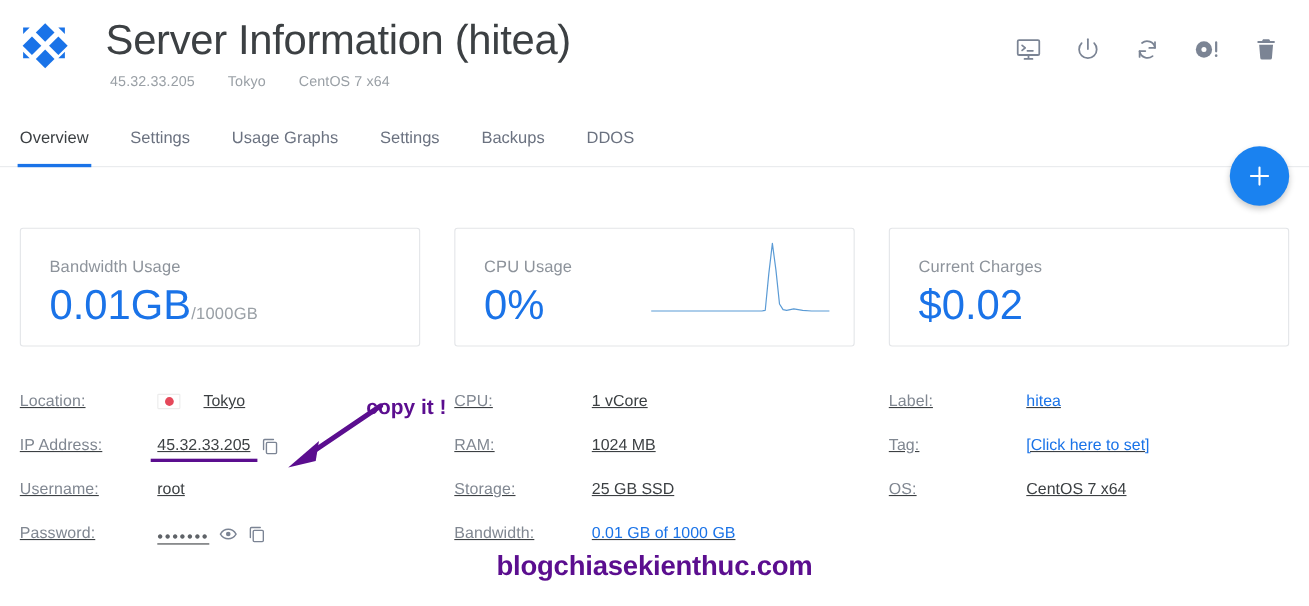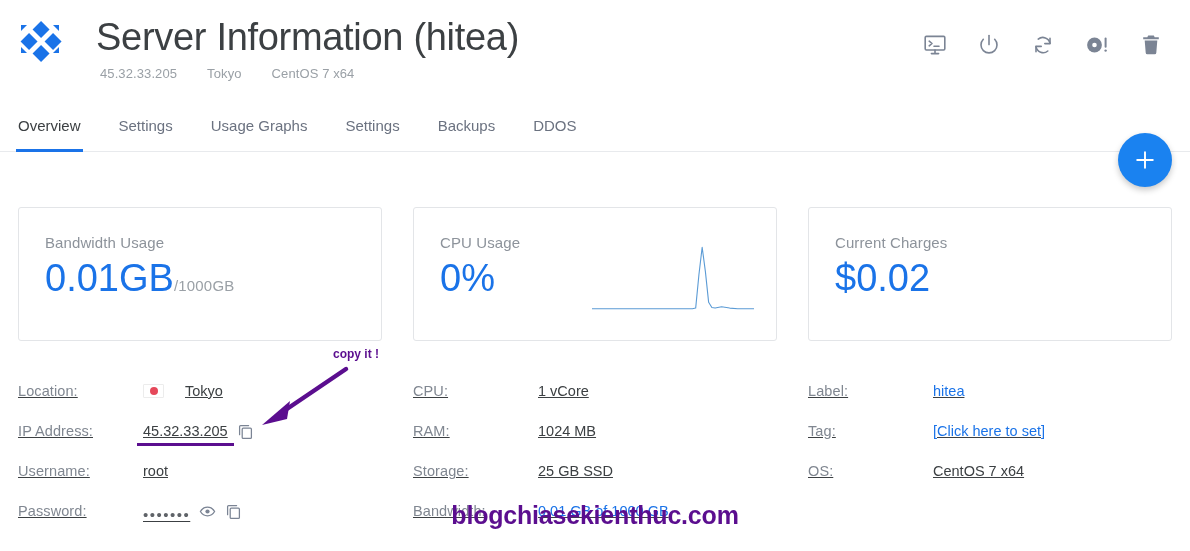--- a/index.html
+++ b/index.html
@@ -126,21 +126,21 @@
 
   
   .cards {
     display: flex;
     gap: 31px;
     padding: 0 18px;
     margin-top: 55px;
   }
   .card {
     flex: 1 1 0;
-    height: 134px;
+    height: 108px;
     border: 1px solid #e3e5e8;
     border-radius: 3px;
     padding: 26px 26px 0 26px;
     position: relative;
     overflow: hidden;
   }
   .card-label {
     font-size: 15px;
     color: #8d939b;
     letter-spacing: .1px;
@@ -242,22 +242,22 @@
     left: -6px; right: -6px;
     bottom: -7px;
     height: 3px;
     background: #5b0e8f;
   }
 
   
   .anno-text {
     position: absolute;
     left: 333px;
-    top: 347px;
-    font-size: 12px;
+    top: 360px;
+    font-size: 19px;
     font-weight: bold;
     color: #5b0e8f;
     white-space: nowrap;
     z-index: 8;
   }
   .anno-arrow {
     position: absolute;
     left: 250px;
     top: 365px;
     width: 100px;

